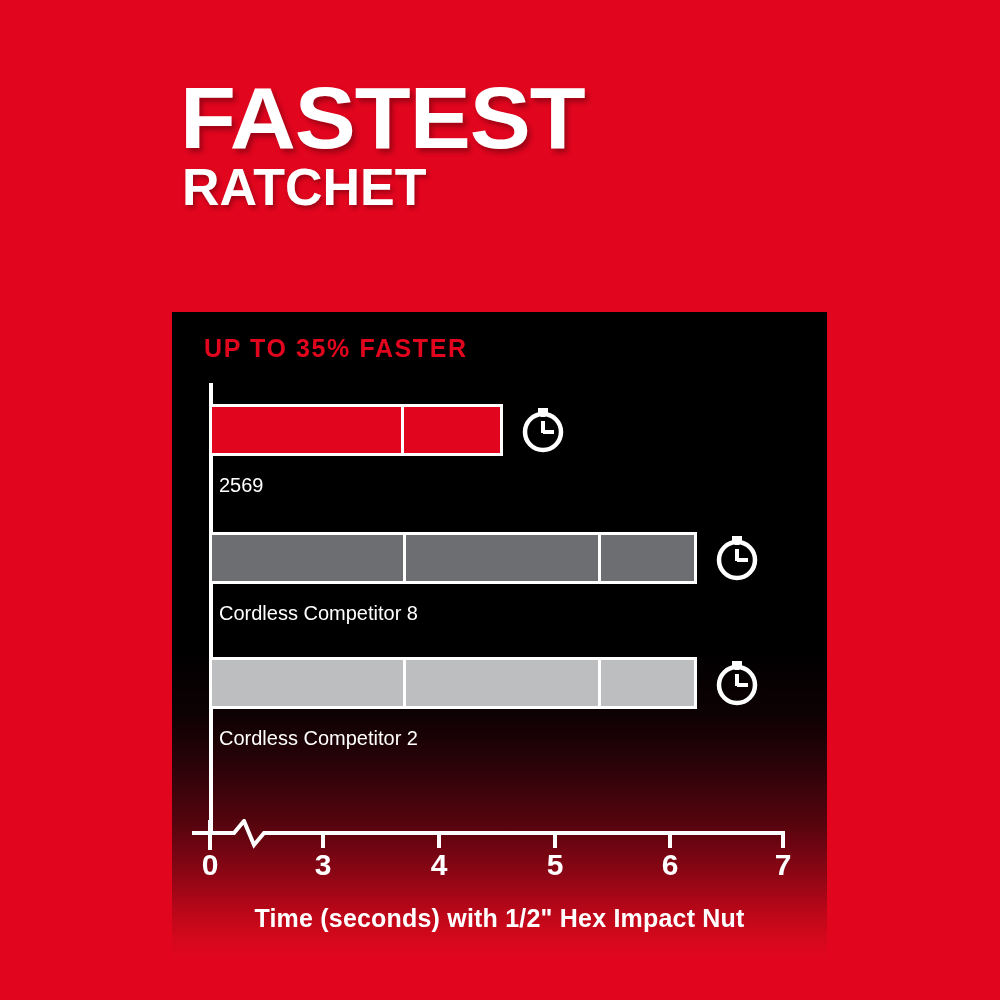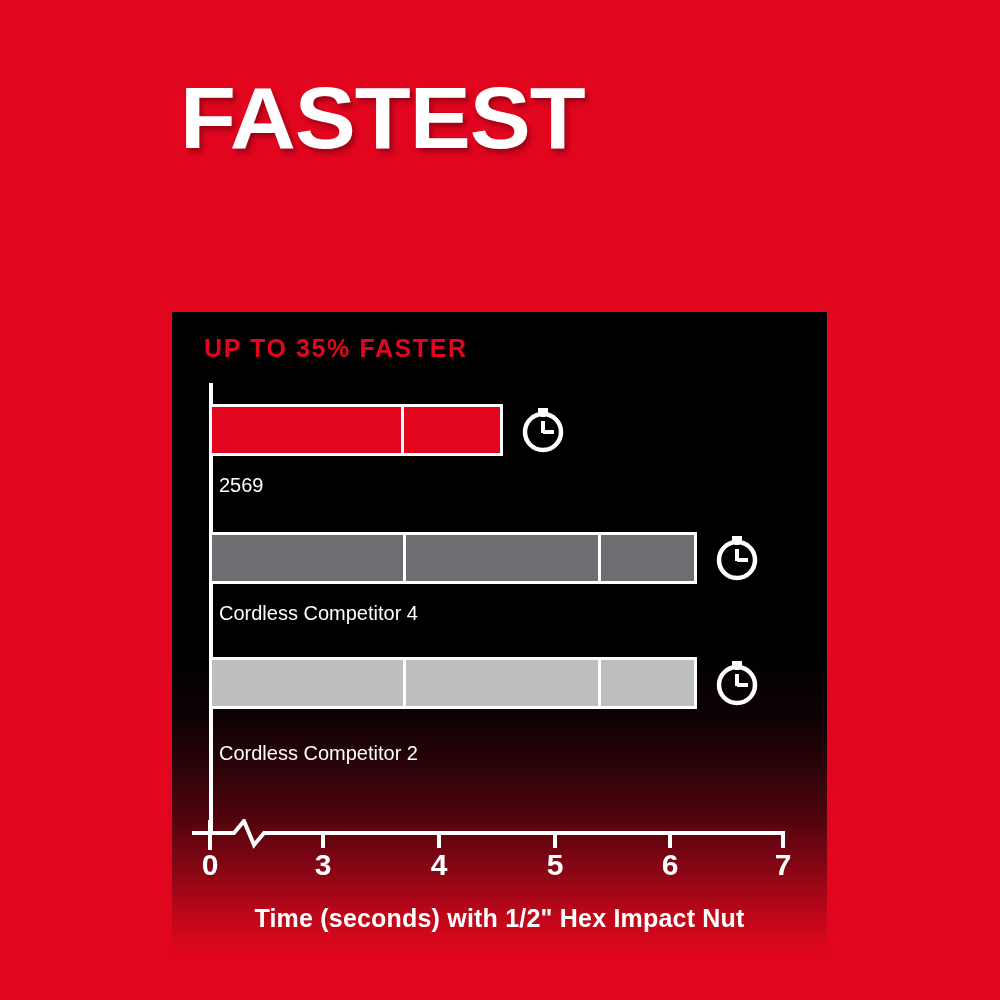--- a/index.html
+++ b/index.html
@@ -184,20 +184,21 @@
     font-size: 25px;
     color: #FFFFFF;
     letter-spacing: 0.2px;
   }
 </style>
 </head>
 <body>
 
 <div class="headline">
   <div class="headline-main">FASTEST</div>
+  <div class="headline-sub2">RATCHET</div>
 </div>
 
 <div class="chart-panel">
 
   <div class="chart-title">UP TO 35% FASTER</div>
 
   <div class="plot">
 
     <div class="y-axis"></div>
 
@@ -227,39 +228,39 @@
       <span class="watch">
         <svg width="52" height="52" viewBox="0 0 52 52">
           <circle cx="26" cy="30" r="18" fill="none" stroke="#FFFFFF" stroke-width="4.5"></circle>
           <rect x="21" y="6" width="10" height="6" fill="#FFFFFF"></rect>
           <rect x="23.5" y="10" width="5" height="5" fill="#FFFFFF"></rect>
           <rect x="24" y="19" width="4" height="12" fill="#FFFFFF"></rect>
           <rect x="26" y="28" width="11" height="4" fill="#FFFFFF"></rect>
         </svg>
       </span>
     </div>
-    <div class="bar-label" style="top:290px;">Cordless Competitor 4</div>
+    <div class="bar-label" style="top:290px;">Cordless Competitor 8</div>
 
     <div class="bar-row bar-gray2" style="left:37px; top:345px;">
       <div class="bar-track" style="width:488px;">
         <div class="seg" style="width:196px;"></div>
         <div class="seg" style="width:198px;"></div>
         <div class="seg" style="width:94px;"></div>
       </div>
       <span class="watch">
         <svg width="52" height="52" viewBox="0 0 52 52">
           <circle cx="26" cy="30" r="18" fill="none" stroke="#FFFFFF" stroke-width="4.5"></circle>
           <rect x="21" y="6" width="10" height="6" fill="#FFFFFF"></rect>
           <rect x="23.5" y="10" width="5" height="5" fill="#FFFFFF"></rect>
           <rect x="24" y="19" width="4" height="12" fill="#FFFFFF"></rect>
           <rect x="26" y="28" width="11" height="4" fill="#FFFFFF"></rect>
         </svg>
       </span>
     </div>
-    <div class="bar-label" style="top:430px;text-align:center;">Cordless Competitor 2</div>
+    <div class="bar-label" style="top:415px;text-align:center;">Cordless Competitor 2</div>
 
     <svg class="x-axis-line" width="620" height="30" viewBox="0 0 620 30" style="left:10px; top:507px; height:30px; width:620px;">
 
       <path d="M 10 14 L 52 14 L 62 2 L 72 26 L 82 14 L 600 14" fill="none" stroke="#FFFFFF" stroke-width="4"></path>
     </svg>
 
     <div class="tick-zero" style="left:36px;"></div>
     <div class="tick" style="left:149px;"></div>
     <div class="tick" style="left:265px;"></div>
     <div class="tick" style="left:381px;"></div>

